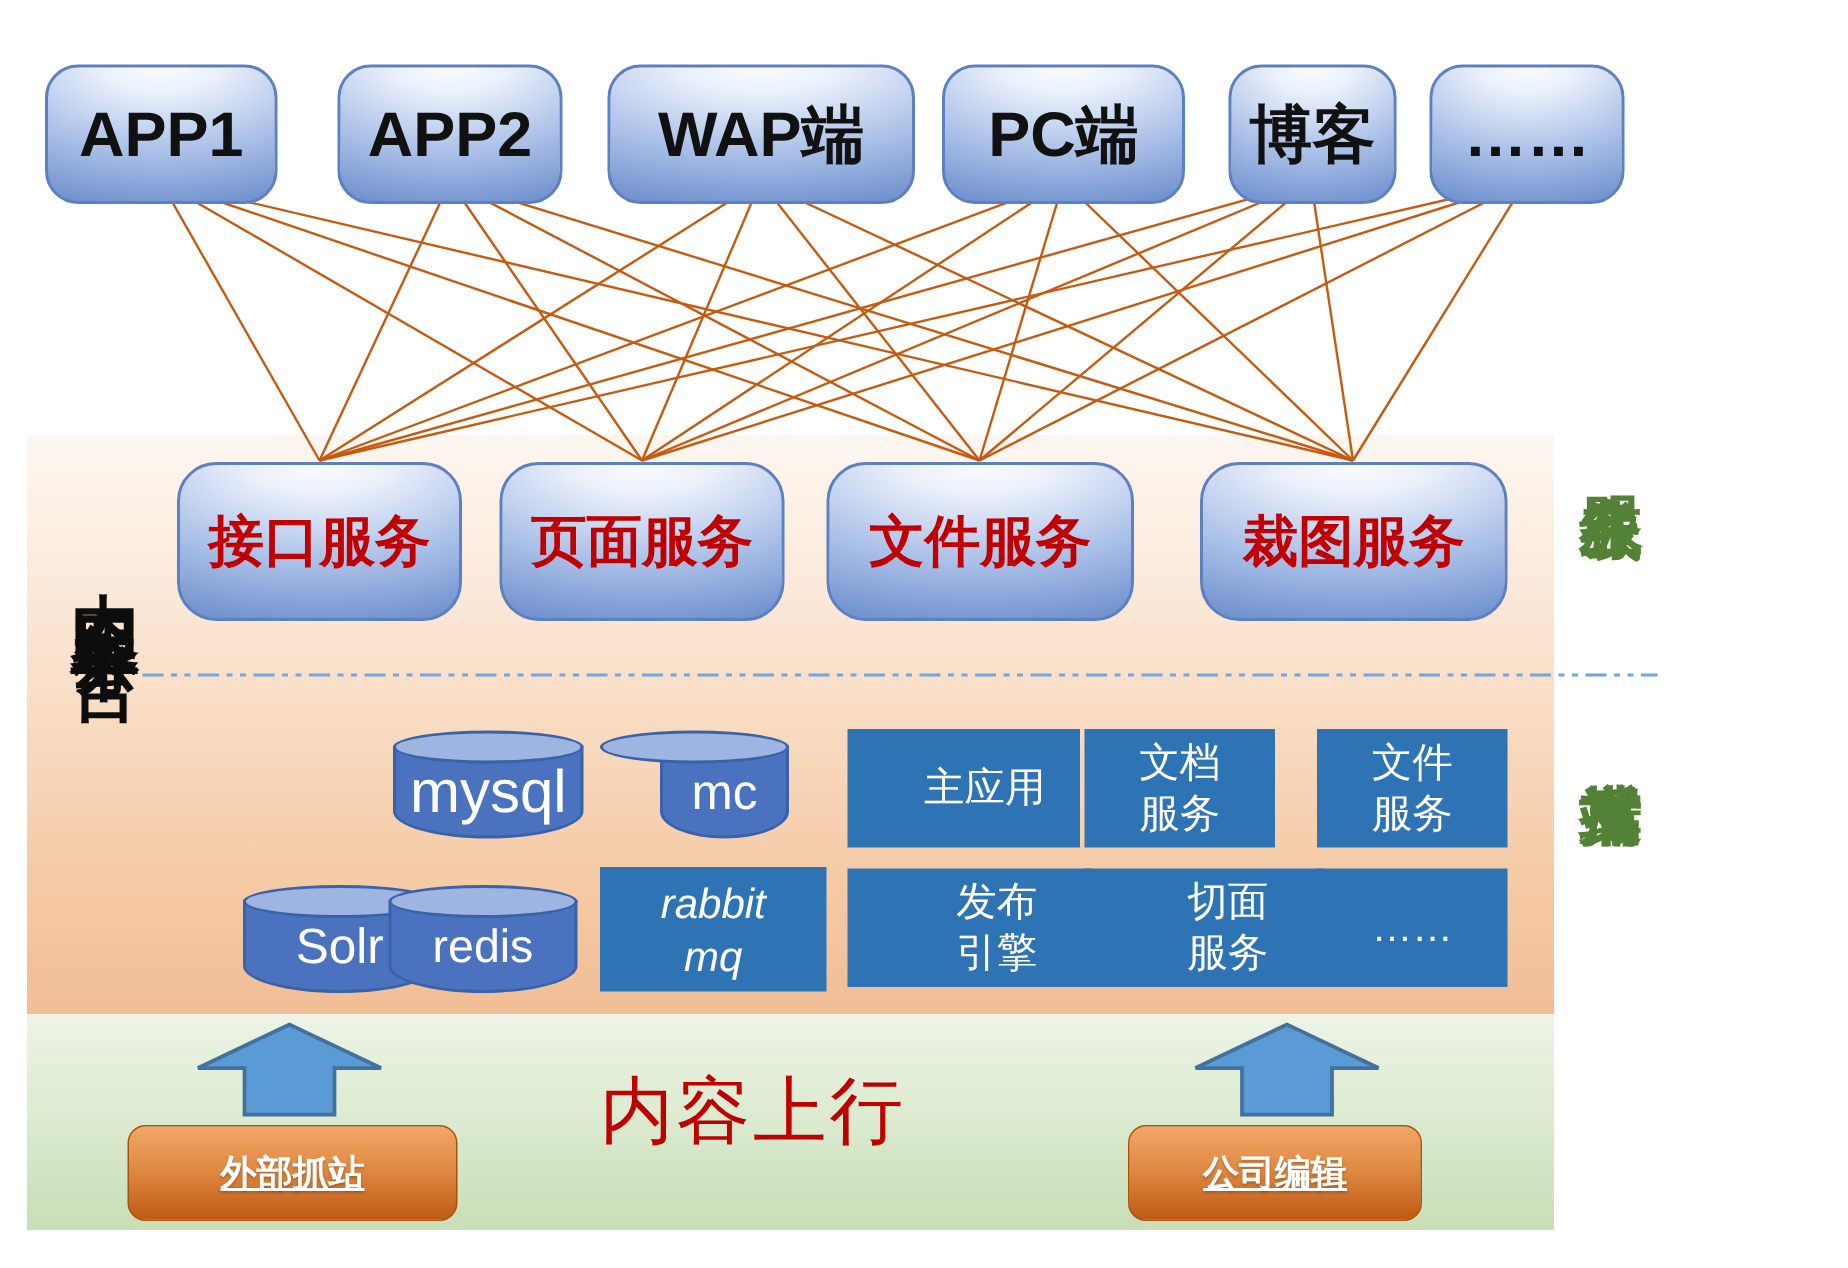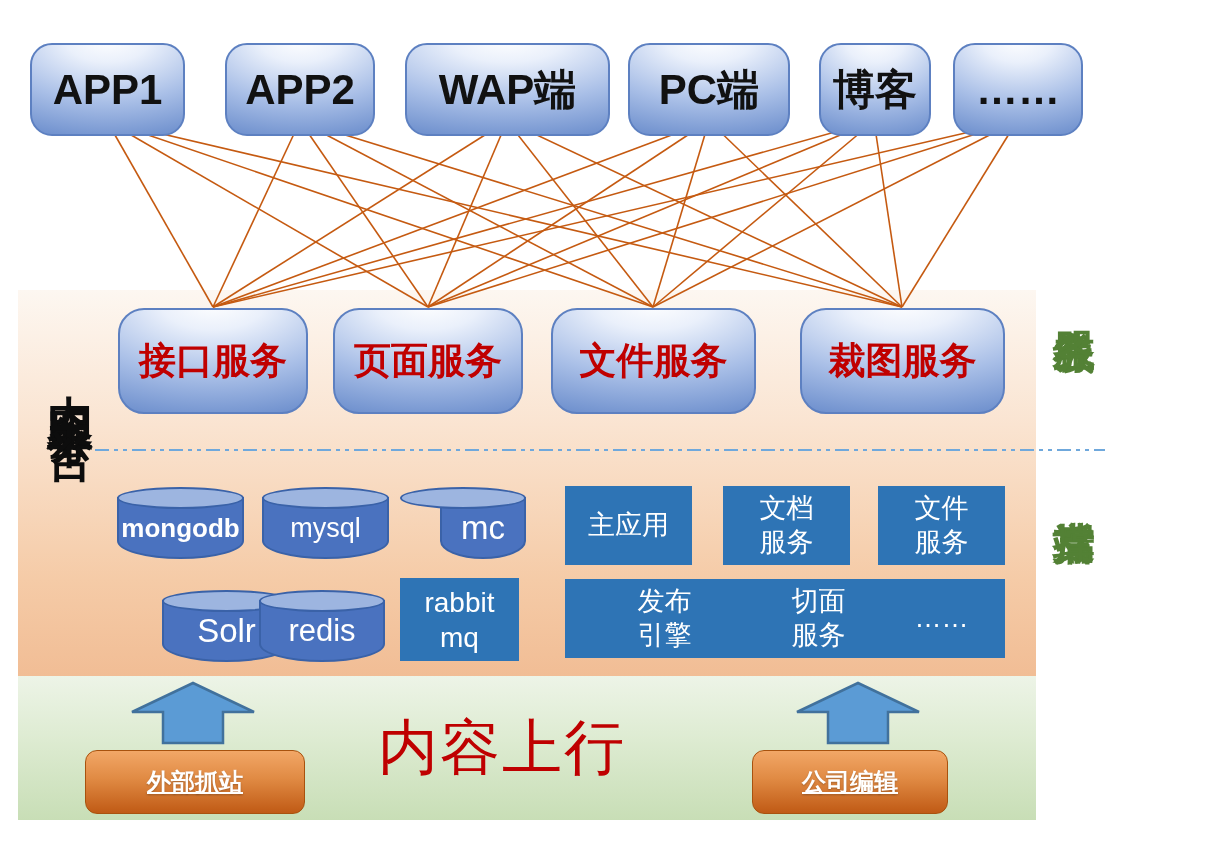--- a/index.html
+++ b/index.html
@@ -46,21 +46,21 @@
     border:2px solid #3a62a8;box-sizing:border-box;border-radius:50%;
   }
   
   .flat-rect{
     position:absolute;background:#2e74b5;color:#fff;display:flex;align-items:center;justify-content:center;
     text-align:center;white-space:pre-line;font-size:27px;line-height:1.25;z-index:3;
   }
   
   .uplink-title{
     position:absolute;left:357px;top:708px;width:290px;text-align:center;
-    font-size:60px;font-weight:500;color:#BF0000;z-index:3;letter-spacing:2px;
+    font-size:49px;font-weight:500;color:#BF0000;z-index:3;letter-spacing:2px;
   }
   .tag-label{
     position:absolute;display:flex;align-items:center;justify-content:center;
     background:linear-gradient(180deg,#f2a767 0%,#e08a43 45%,#c05a15 100%);
     border:1px solid #a8520e;border-radius:12px;color:#fff;font-weight:bold;font-size:24px;
     text-shadow:0 1px 2px rgba(0,0,0,0.25);z-index:3;box-sizing:border-box;text-decoration:underline;
   }
   .tag-left{left:85px;top:750px;width:220px;height:64px;}
   .tag-right{left:752px;top:750px;width:196px;height:64px;}
 </style>
@@ -117,45 +117,41 @@
   <div class="v-label platform-label">内容服务平台</div>
 
   <div class="svc-box" style="left:118px;width:190px;">接口服务</div>
   <div class="svc-box" style="left:333px;width:190px;">页面服务</div>
   <div class="svc-box" style="left:551px;width:205px;">文件服务</div>
   <div class="svc-box" style="left:800px;width:205px;">裁图服务</div>
 
   <div class="v-label side-green side-online">在线服务</div>
   <div class="v-label side-green side-backend">后端支撑</div>
 
-  <div class="cyl" style="left:117px;top:487px;width:127px;height:72px;">
-    <div class="cyl-body" style="font-size:26px;font-weight:bold;">mongodb</div>
-    <div class="cyl-top"></div>
-  </div>
   <div class="cyl" style="left:262px;top:487px;width:127px;height:72px;">
-    <div class="cyl-body" style="font-size:27px;">mysql</div>
+    <div class="cyl-body" style="font-size:40px;">mysql</div>
     <div class="cyl-top"></div>
   </div>
   <div class="cyl" style="left:400px;top:487px;width:126px;height:72px;">
     <div class="cyl-body" style="font-size:33px;margin-left:40px;">mc</div>
     <div class="cyl-top"></div>
   </div>
 
   <div class="cyl" style="left:114px;top:590px;width:129px;height:72px;margin-left:48px;">
     <div class="cyl-body" style="font-size:33px;">Solr</div>
     <div class="cyl-top"></div>
   </div>
   <div class="cyl" style="left:259px;top:590px;width:126px;height:72px;">
     <div class="cyl-body" style="font-size:31px;">redis</div>
     <div class="cyl-top"></div>
   </div>
 
-  <div class="flat-rect" style="left:400px;top:578px;width:119px;height:83px;font-size:28px;">rabbit
+  <div class="flat-rect" style="left:400px;top:578px;width:151px;height:83px;font-size:28px;font-style:italic;">rabbit
 mq</div>
-  <div class="flat-rect" style="left:565px;top:486px;width:127px;height:79px;">主应用</div>
+  <div class="flat-rect" style="left:565px;top:486px;width:127px;height:79px;padding-left:28px;">主应用</div>
   <div class="flat-rect" style="left:723px;top:486px;width:127px;height:79px;">文档
 服务</div>
   <div class="flat-rect" style="left:878px;top:486px;width:127px;height:79px;">文件
 服务</div>
   <div class="flat-rect" style="left:565px;top:579px;width:127px;height:79px;padding-left:36px;">发布
 引擎</div>
   <div class="flat-rect" style="left:723px;top:579px;width:127px;height:79px;padding-left:32px;">切面
 服务</div>
   <div class="flat-rect" style="left:878px;top:579px;width:127px;height:79px;">……</div>
 

